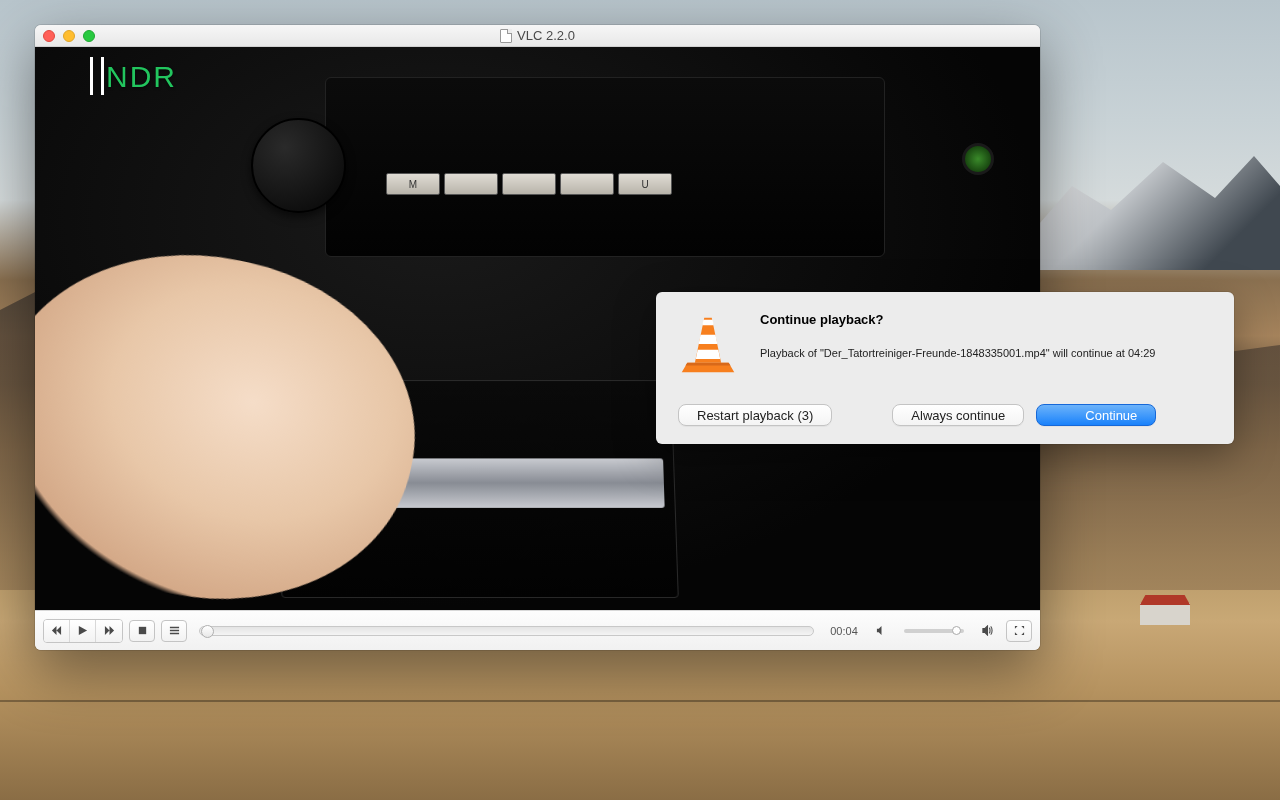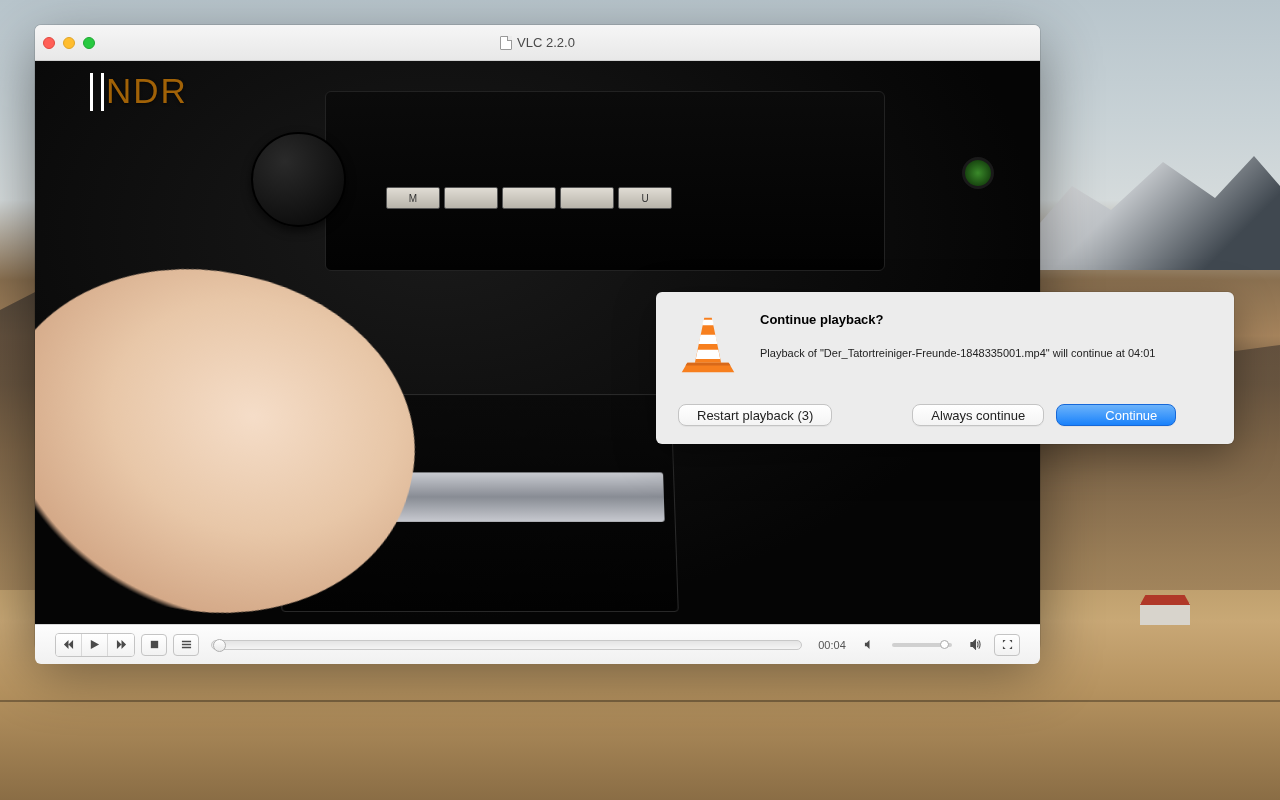--- a/index.html
+++ b/index.html
@@ -45,21 +45,21 @@
   }
 
   
   .vlc-window {
     position:absolute; left:35px; top:25px; width:1005px; height:625px;
     background:#ececec; border-radius:6px;
     box-shadow: 0 20px 60px rgba(0,0,0,0.45), 0 0 0 1px rgba(0,0,0,0.1);
     overflow:visible;
   }
   .titlebar {
-    height:36px; background: linear-gradient(to bottom, #f6f6f6, #e8e8e8);
+    height:22px; background: linear-gradient(to bottom, #f6f6f6, #e8e8e8);
     border-bottom:1px solid #d0d0d0; border-radius:6px 6px 0 0;
     display:flex; align-items:center; position:relative;
   }
   .traffic-lights { display:flex; gap:8px; padding-left:8px; }
   .tl { width:12px; height:12px; border-radius:50%; }
   .tl.red { background:#ff5f57; border:0.5px solid #e1483f; }
   .tl.yellow { background:#ffbd2e; border:0.5px solid #e0a528; }
   .tl.green { background:#28c940; border:0.5px solid #1fa832; }
   .title-center {
     position:absolute; left:0; right:0; text-align:center;
@@ -96,29 +96,29 @@
   }
   .vf-cassette-chrome{position:absolute;left:10px;right:10px;top:80px;height:50px;
     background:linear-gradient(#c8cad0,#888c94,#c8cad0); border-radius:3px;}
   .vf-hand {
     position:absolute; left:-40px; top:210px; width:420px; height:340px;
     background: radial-gradient(ellipse at 60% 40%, #f5ddc8 0%, #e8c7a8 40%, #d4a988 70%, transparent 72%);
     border-radius:50% 48% 50% 30%;
     transform: rotate(12deg);
     filter: blur(0.5px);
   }
-  .vf-logo { position:absolute; left:55px; top:10px; color:#a16207; font-size:35px; font-weight:300; letter-spacing:2px;
+  .vf-logo { position:absolute; left:55px; top:10px; color:#22c55e; font-size:30px; font-weight:300; letter-spacing:2px;
     font-family: Arial, sans-serif; text-shadow:0 1px 3px rgba(0,0,0,0.6);}
   .vf-logo .bar{display:inline-block;width:14px;height:38px;border-left:3px solid #fff;border-right:3px solid #fff;vertical-align:-8px;margin-right:2px;}
 
   
   .controls {
     height:40px; background: linear-gradient(to bottom, #fdfdfd, #f1f1f1);
     border-top:1px solid #d8d8d8; border-radius:0 0 6px 6px;
-    display:flex; align-items:center; padding:0 20px; gap:6px;
+    display:flex; align-items:center; padding:0 8px; gap:6px;
   }
   .ctrl-group { display:flex; border:1px solid #c4c4c4; border-radius:4px; overflow:hidden; background:#fff;}
   .ctrl-btn {
     width:26px; height:22px; background:linear-gradient(#ffffff,#f2f2f2);
     border:none; border-right:1px solid #d8d8d8;
     display:flex; align-items:center; justify-content:center; cursor:pointer; color:#4a4a4a;
   }
   .ctrl-btn:last-child{border-right:none;}
   .ctrl-btn.single{border:1px solid #c4c4c4;border-radius:4px;}
   .ctrl-btn svg{width:11px;height:11px;fill:#4a4a4a;}
@@ -264,22 +264,22 @@
       <svg class="cone-icon" viewBox="0 0 64 64">
         <path d="M28 4 L36 4 L46 52 L18 52 Z" fill="#f77f1e"></path>
         <path d="M24 22 L40 22 L42 32 L22 32 Z" fill="#ffffff"></path>
         <path d="M21 38 L43 38 L45 48 L19 48 Z" fill="#ffffff"></path>
         <path d="M27 6 L37 6 L38 12 L26 12 Z" fill="#ffffff"></path>
         <path d="M10 52 L54 52 L60 62 L4 62 Z" fill="#f77f1e"></path>
         <path d="M10 52 L54 52 L56 55 L8 55 Z" fill="#d8691a"></path>
       </svg>
       <div class="dialog-text">
         <h3>Continue playback?</h3>
-        <p>Playback of "Der_Tatortreiniger-Freunde-1848335001.mp4" will continue at 04:01</p>
+        <p>Playback of "Der_Tatortreiniger-Freunde-1848335001.mp4" will continue at 04:29</p>
       </div>
     </div>
     <div class="dialog-buttons">
       <button class="mac-btn" style="min-width:150px">Restart playback (3)</button>
-      <button class="mac-btn" style="min-width:130px;margin-left:68px">Always continue</button>
+      <button class="mac-btn" style="min-width:130px;margin-left:48px">Always continue</button>
       <button class="mac-btn primary" style="min-width:92px">Continue</button>
     </div>
   </div>
 </div>
 
 </body></html>

